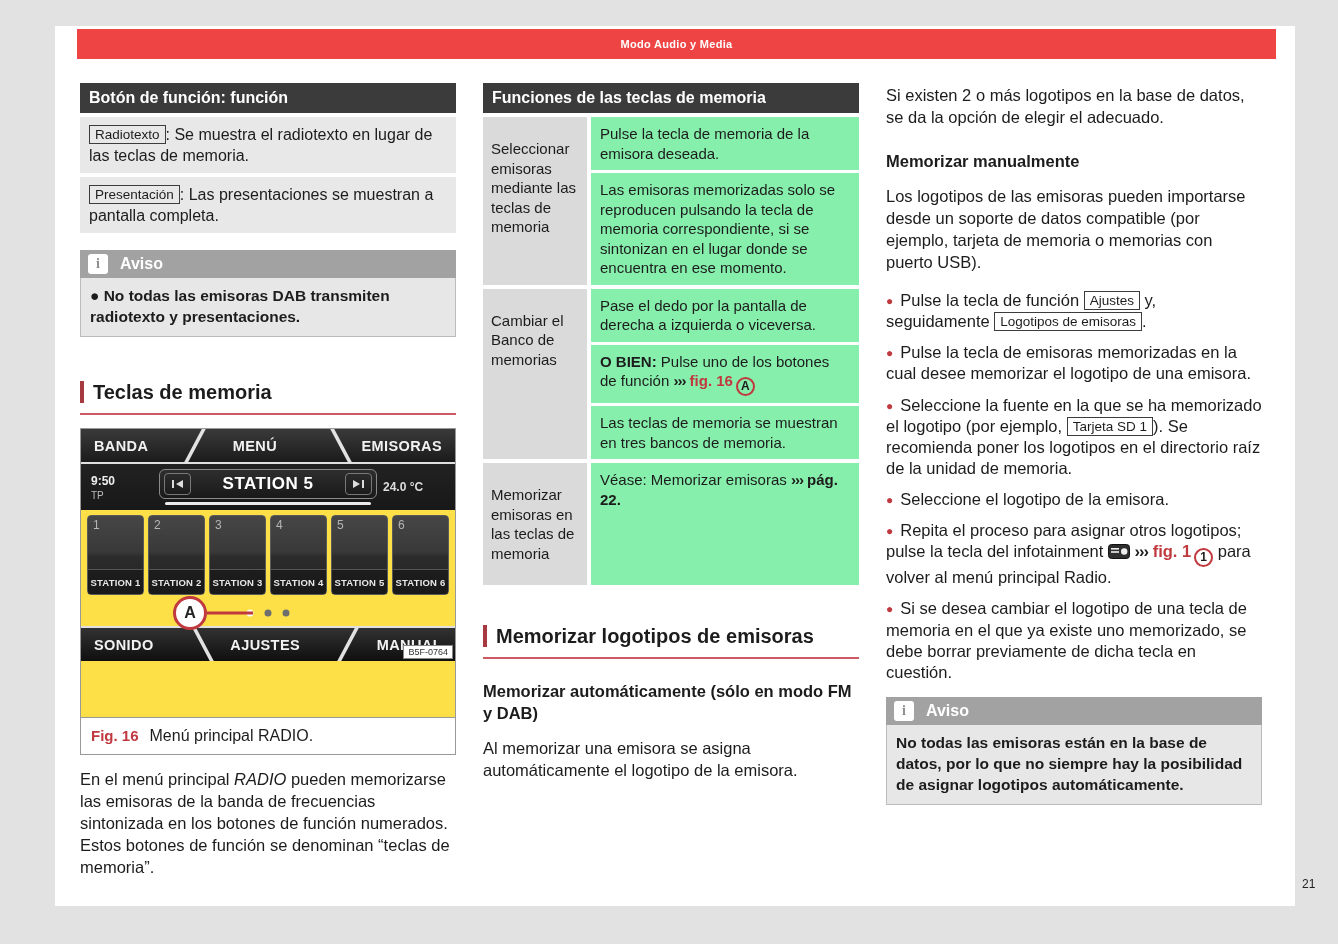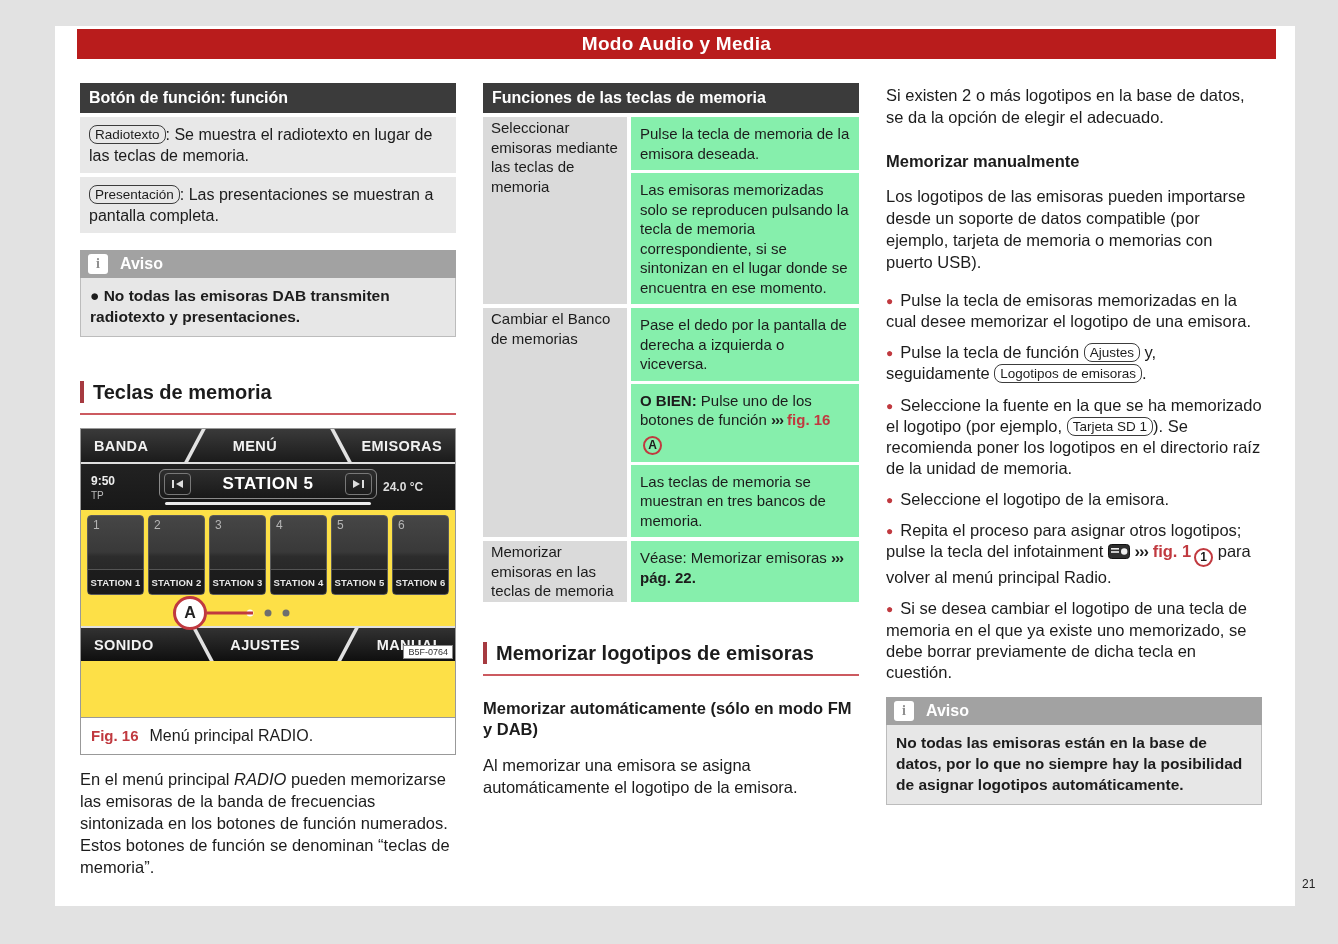--- a/index.html
+++ b/index.html
@@ -10,46 +10,46 @@
     color: #1c1c1c;
     position: relative;
     overflow: hidden;
   }
   .page {
     position: absolute; left: 55px; top: 26px;
     width: 1240px; height: 880px; background: #ffffff;
   }
   .header-bar {
     position: absolute; left: 22px; right: 19px; top: 3px; height: 30px;
-    background: #b91c1c; color: #fff;
+    background: #ef4444; color: #fff;
     display: flex; align-items: center; justify-content: center;
-    font-weight: bold; font-size: 19px; letter-spacing: .3px;
+    font-weight: bold; font-size: 11px; letter-spacing: .3px;
   }
   .col { position: absolute; top: 57px; width: 376px; }
   .col1 { left: 25px; } .col2 { left: 428px; } .col3 { left: 831px; }
 
   
   .dtable-header {
     background: #3b3b3b; color: #fff; font-weight: bold;
     font-size: 16px; padding: 5px 9px; line-height: 1.25;
   }
   .ft-row {
     background: #e8e8e8; padding: 7px 9px; margin-top: 4px;
     font-size: 16px; line-height: 1.32;
   }
   .keybtn {
-    display: inline-block; border: 1px solid #3c3c3c; border-radius: 8px;
+    display: inline-block; border: 1px solid #3c3c3c; border-radius: 0;
     padding: 0 5px; font-size: 13.5px; line-height: 17px;
     vertical-align: 1px; white-space: nowrap;
   }
   
   .mt-row { display: flex; gap: 4px; margin-top: 4px; }
   .mt-label {
-    width: 144px; flex-shrink: 0; background: #dadada;
-    padding: 1px 8px; font-size: 15px; line-height: 1.3;
+    width: 104px; flex-shrink: 0; background: #dadada;
+    padding: 22px 8px; font-size: 15px; line-height: 1.3;
   }
   .mt-cells { flex: 1; display: flex; flex-direction: column; gap: 3px; }
   .mt-cell { background: #86efac; padding: 7px 9px; font-size: 15px; line-height: 1.3; flex: 1; }
 
   .arrows { font-weight: bold; letter-spacing: -1px; }
   .figref { color: #c0393f; font-weight: bold; }
   .pagref { font-weight: bold; }
   .circref {
     display: inline-flex; align-items: center; justify-content: center;
     width: 19px; height: 19px; border: 2px solid #c0393f; border-radius: 50%;
@@ -312,22 +312,22 @@
   </div>
 
   <div class="col col3">
     <p class="para" style="margin-top:2px">Si existen 2 o más logotipos en la base de datos, se da la opción de elegir el adecuado.</p>
 
     <div class="subheading">Memorizar manualmente</div>
 
     <p class="para">Los logotipos de las emisoras pueden importarse desde un soporte de datos compatible (por ejemplo, tarjeta de memoria o memorias con puerto USB).</p>
 
     <div class="bullets" id="bullet-list">
+        <div class="bullet"><span class="dot-red">●</span>Pulse la tecla de función <span class="keybtn">Ajustes</span> y, seguidamente <span class="keybtn">Logotipos de emisoras</span>.</div>
         <div class="bullet"><span class="dot-red">●</span>Pulse la tecla de emisoras memorizadas en la cual desee memorizar el logotipo de una emisora.</div>
-        <div class="bullet"><span class="dot-red">●</span>Pulse la tecla de función <span class="keybtn">Ajustes</span> y, seguidamente <span class="keybtn">Logotipos de emisoras</span>.</div>
         <div class="bullet"><span class="dot-red">●</span>Seleccione la fuente en la que se ha memorizado el logotipo (por ejemplo, <span class="keybtn">Tarjeta SD 1</span>). Se recomienda poner los logotipos en el directorio raíz de la unidad de memoria.</div>
         <div class="bullet"><span class="dot-red">●</span>Seleccione el logotipo de la emisora.</div>
         <div class="bullet"><span class="dot-red">●</span>Repita el proceso para asignar otros logotipos; pulse la tecla del infotainment <span class="radio-key-icon"><svg width="22" height="15" viewBox="0 0 22 15">
               <rect x="0.5" y="0.5" width="21" height="14" rx="3" fill="#2e2e2e" stroke="#111"></rect>
               <circle cx="16.2" cy="7.5" r="3.2" fill="#eee"></circle>
               <rect x="3" y="4" width="8" height="1.6" fill="#eee"></rect>
               <rect x="3" y="7.2" width="8" height="1.6" fill="#eee"></rect>
             </svg></span> <span class="arrows">›››</span><span class="figref"> fig. 1</span><span class="circref">1</span> para volver al menú principal Radio.</div>
         <div class="bullet"><span class="dot-red">●</span>Si se desea cambiar el logotipo de una tecla de memoria en el que ya existe uno memorizado, se debe borrar previamente de dicha tecla en cuestión.</div>
       </div>

